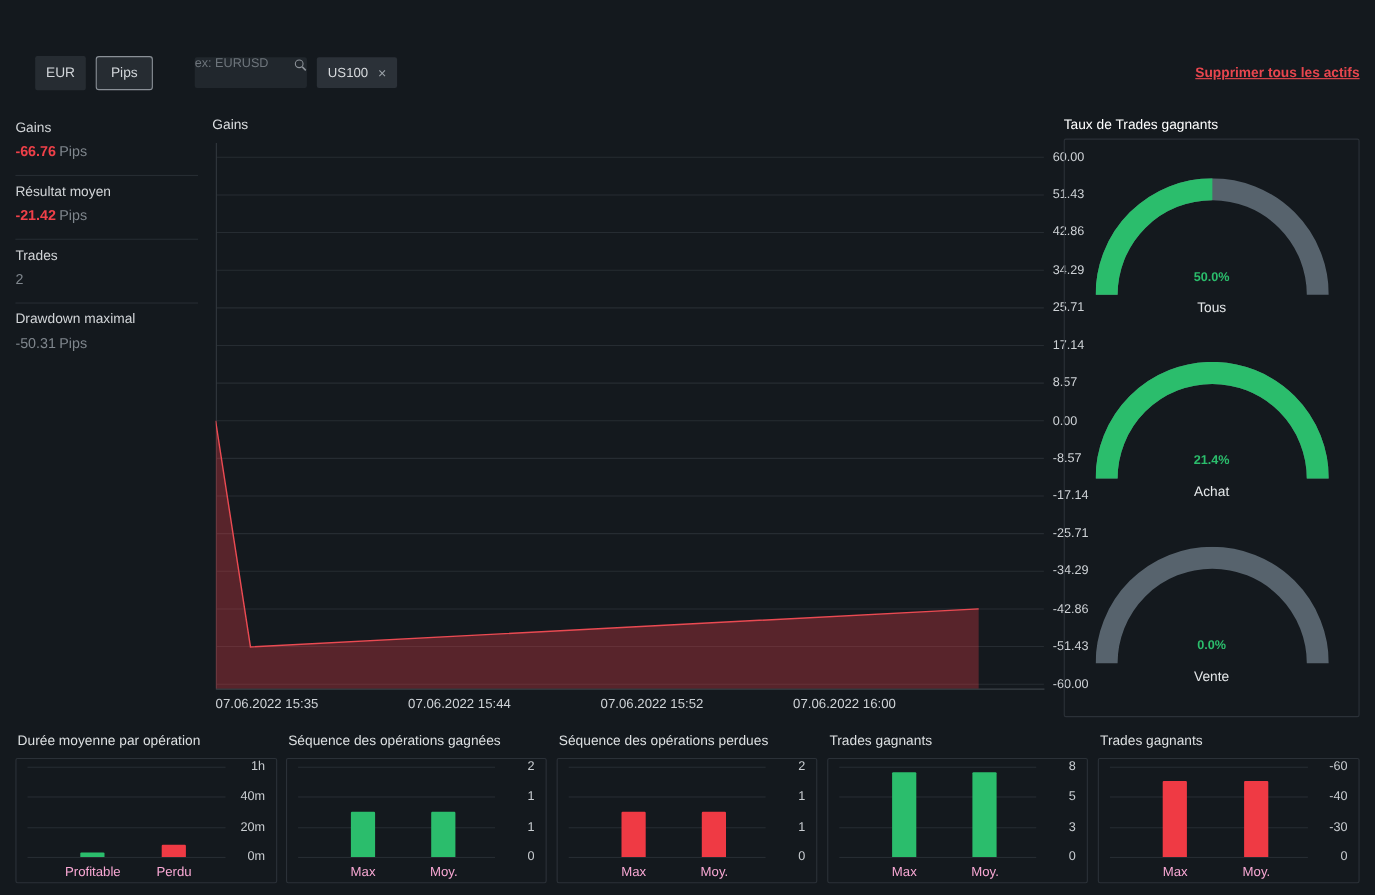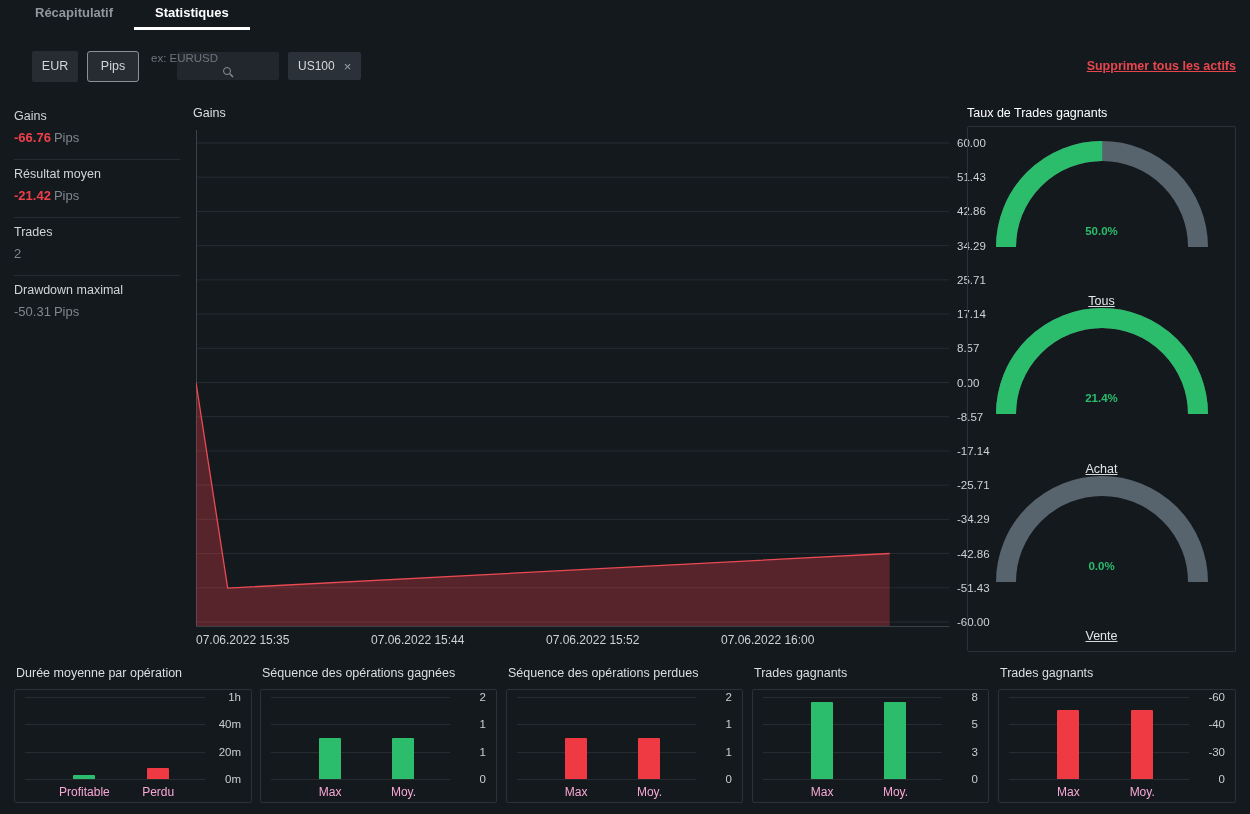--- a/index.html
+++ b/index.html
@@ -12,21 +12,21 @@
   .tab{padding:0 21px;font-size:13px;line-height:26px;color:#8f969d;border-bottom:3px solid transparent;cursor:pointer;font-weight:700;}
   .tab.active{color:#ffffff;border-bottom-color:#ffffff;}
 
   
   .toolbar{position:absolute;top:50px;left:14px;right:14px;height:32px;display:flex;align-items:center;}
   .date-box{width:166px;height:31px;border:1px solid #464d54;border-radius:3px;display:flex;align-items:center;padding:0 9px;}
   .date-box input{flex:1;min-width:0;background:transparent;border:none;color:#d6d9dc;font-size:12px;font-family:inherit;outline:none;}
   .btn{height:31px;background:#262c32;color:#d2d6da;font-size:12.5px;display:flex;align-items:center;justify-content:center;border-radius:2px;cursor:pointer;}
   .btn-eur{width:46px;margin-left:18px;}
   .btn-pips{width:52px;margin-left:9px;border:1px solid #8a9097;border-radius:3px;}
-  .search-box{margin-left:38px;width:102px;height:28px;background:#21272d;border-radius:2px;display:flex;align-items:center;padding:0 8px;flex-direction:column;}
+  .search-box{margin-left:38px;width:102px;height:28px;background:#21272d;border-radius:2px;display:flex;align-items:flex-start;padding:0 0;}
   .search-box input{flex:1;min-width:0;background:transparent;border:none;outline:none;color:#aab0b6;font-size:11.5px;font-family:inherit;}
   .search-box input::placeholder{color:#6e757c;}
   .tag{margin-left:9px;height:28px;background:#2b3138;border-radius:2px;display:flex;align-items:center;padding:0 10px;font-size:12px;color:#d6d9dc;}
   .tag .x{margin-left:9px;color:#9aa1a7;cursor:pointer;font-size:13px;}
   .remove-link{margin-left:auto;color:#e8464e;font-size:12.5px;font-weight:700;text-decoration:underline;cursor:pointer;}
 
   
   .stats{position:absolute;left:14px;top:102px;width:166px;}
   .stat{padding:7px 0 14px;border-bottom:1px solid #262c32;}
   .stat:last-child{border-bottom:none;}
@@ -41,45 +41,41 @@
   .gains-title{position:absolute;left:193px;top:106px;font-size:12.5px;color:#dcdfe1;}
   .gains-plot{position:absolute;left:196px;top:127px;width:754px;height:505px;}
   .gains-ylabels{position:absolute;left:957px;top:127px;width:60px;height:505px;}
   .ylab{position:absolute;left:0;font-size:11.5px;color:#ced2d6;}
   .gains-xlabels{position:absolute;left:196px;top:633px;width:770px;height:14px;}
   .xlab{position:absolute;top:0;font-size:12px;color:#ced2d6;white-space:nowrap;}
 
   
   .gauge-title{position:absolute;left:967px;top:106px;font-size:12.5px;color:#ffffff;}
   .gauge-card{position:absolute;left:967px;top:126px;width:269px;height:526px;border:1px solid #2b3138;border-radius:2px;display:flex;flex-direction:column;padding:14px 0 8px;}
-  .gauge{flex:1;display:flex;flex-direction:column;align-items:center;justify-content:space-between;text-decoration:underline;}
+  .gauge{flex:1;display:flex;flex-direction:column;align-items:center;justify-content:center;}
   .gauge-wrap{position:relative;width:212px;height:108px;}
   .gauge-pct{position:absolute;left:0;right:0;bottom:12px;text-align:center;font-size:11.5px;font-weight:700;}
   .gauge-lbl{margin-top:3px;font-size:12.5px;color:#e4e7e9;}
 
   
   .mini{position:absolute;top:666px;}
   .mini-title{font-size:12.5px;height:23px;padding-left:2px;color:#dcdfe1;}
   .mini-card{position:relative;height:114px;border:1px solid #2b3138;border-radius:2px;}
   .grid-h{position:absolute;height:1px;background:#262c32;}
   .mtick{position:absolute;font-size:11.5px;color:#c9cdd1;right:10px;}
   .mbar{position:absolute;border-radius:1px 1px 0 0;}
   .mlbl{position:absolute;top:95px;font-size:12px;color:#f9a8d4;text-align:center;white-space:nowrap;}
   .m1{left:14px;width:238px;} .m2{left:260px;width:237px;} .m3{left:506px;width:237px;}
   .m4{left:752px;width:237px;} .m5{left:998px;width:238px;}
 </style>
 </head>
 <body>
 
 <div class="app">
 
-  <div class="tabs">
-    <div class="tab">Récapitulatif</div>
-    <div class="tab active">Statistiques</div>
-  </div>
 
   <div class="toolbar">
     <div class="btn btn-eur">EUR</div>
     <div class="btn btn-pips">Pips</div>
     <div class="search-box">
       <input type="text" placeholder="ex: EURUSD" style="">
       <span>
         <svg width="12" height="12" viewBox="0 0 12 12">
             <circle cx="5" cy="5" r="3.5" fill="none" stroke="#8b9197"></circle>
             <line x1="7.8" y1="7.8" x2="11" y2="11" stroke="#8b9197" stroke-width="1.4"></line>

